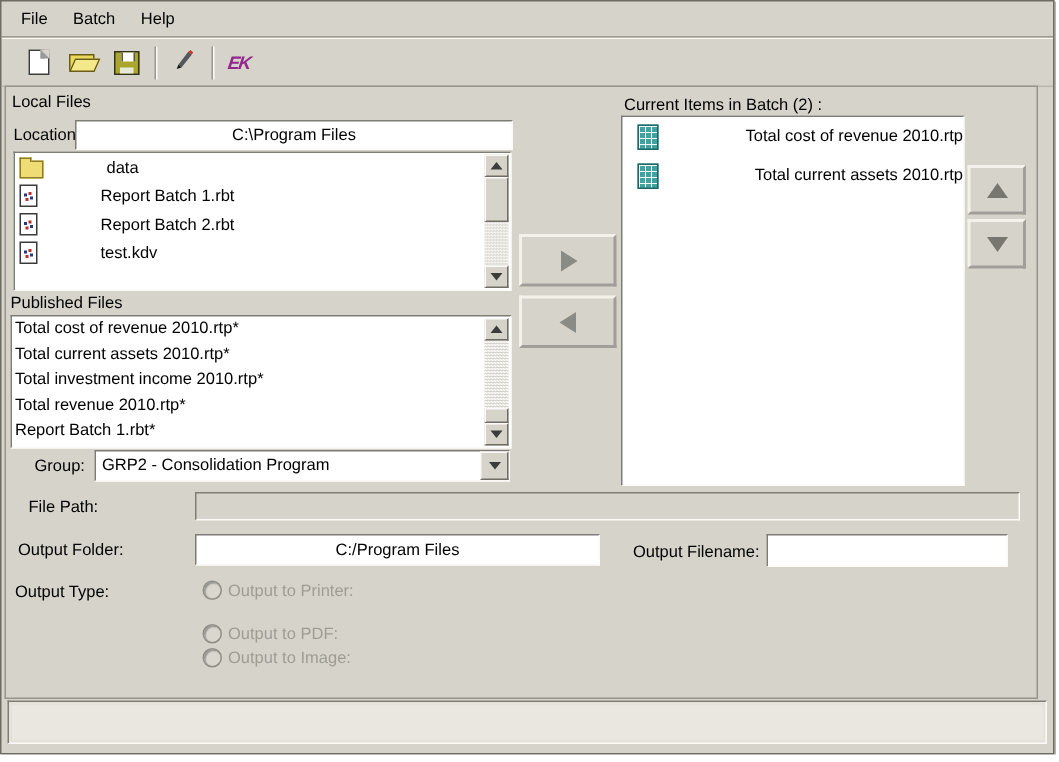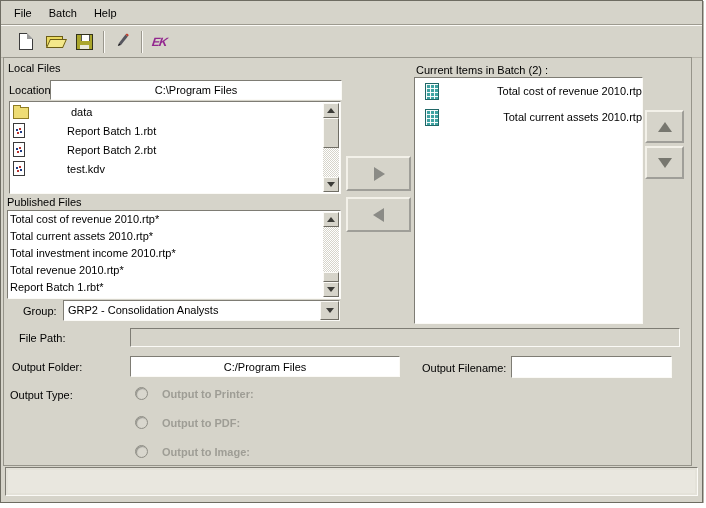--- a/index.html
+++ b/index.html
@@ -79,21 +79,21 @@
   .arr-left{width:0;height:0;border:7px solid transparent;border-right:11px solid #8b8b86;margin-right:8px;}
   .arr-up{width:0;height:0;border:7px solid transparent;border-bottom:10px solid #77776f;margin-top:-7px;}
   .arr-down{width:0;height:0;border:7px solid transparent;border-top:10px solid #77776f;margin-bottom:-7px;}
   
   .disabled-field{position:absolute;background:#d6d4ca;border:1px solid;
            border-color:#7e7c74 #fbfaf6 #fbfaf6 #7e7c74;}
   
   .radio-row{position:absolute;display:flex;align-items:center;}
   .radio{width:11px;height:11px;border-radius:50%;background:#d9d7ce;flex:none;
          border:1px solid #8f8e86;box-shadow:inset 1px 1px 1px rgba(90,90,85,.55);}
-  .radio-label{margin-left:14px;color:#9e9d95;font-weight:bold;}
+  .radio-label{margin-left:4px;color:#9e9d95;}
   
   .statusbar{position:absolute;left:4px;top:466px;width:693px;height:29px;box-sizing:border-box;
          border:1px solid;border-color:#7e7c74 #fbfaf6 #fbfaf6 #7e7c74;background:#e4e2d9;}
   .statusbar-inner{position:absolute;inset:2px;background:#e9e7df;}
 </style>
 </head>
 <body>
 
 <div id="window">
 
@@ -174,21 +174,21 @@
       </div>
     <div class="pub-row">Total cost of revenue 2010.rtp*</div>
         <div class="pub-row">Total current assets 2010.rtp*</div>
         <div class="pub-row">Total investment income 2010.rtp*</div>
         <div class="pub-row">Total revenue 2010.rtp*</div>
         <div class="pub-row">Report Batch 1.rbt*</div>
       </div>
 
     <span class="lbl" style="left:19px;top:247px">Group:</span>
     <div class="combo" style="left:59px;top:242px;width:275px;height:19px">
-      <span class="combo-text">GRP2 - Consolidation Analysts</span>
+      <span class="combo-text">GRP2 - Consolidation Program</span>
       <span class="combo-btn">
           <span class="tri-down" style="margin-bottom:-3px"></span>
         </span>
     </div>
 
     <button class="big-btn" style="left:342px;top:98px;width:65px;height:35px">
       <span class="arr-right"></span>
     </button>
     <button class="big-btn" style="left:342px;top:139px;width:65px;height:35px">
       <span class="arr-left"></span>
@@ -227,21 +227,21 @@
     <span class="lbl" style="left:6px;top:331px">Output Type:</span>
     <div id="radios">
         <div class="radio-row" style="left: 131px; top: 329px;">
           <span class="radio"></span>
           <span class="radio-label">Output to Printer:</span>
         </div>
         <div class="radio-row" style="left: 131px; top: 358px;">
           <span class="radio"></span>
           <span class="radio-label">Output to PDF:</span>
         </div>
-        <div class="radio-row" style="left: 131px; top: 387px;">
+        <div class="radio-row" style="left: 131px; top: 374px;">
           <span class="radio"></span>
           <span class="radio-label">Output to Image:</span>
         </div>
       </div>
 
   </div>
 
   <div class="statusbar">
     <div class="statusbar-inner"></div>
   </div>

